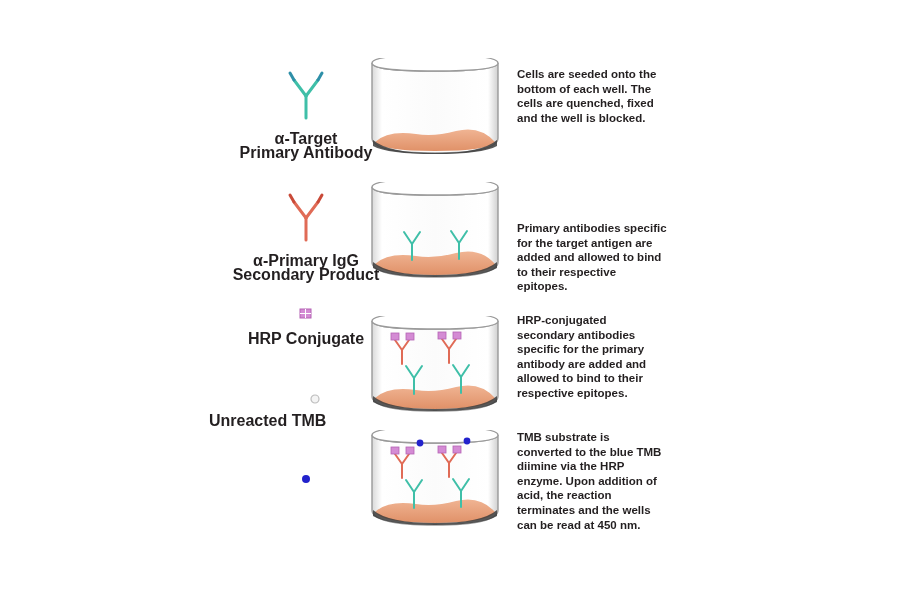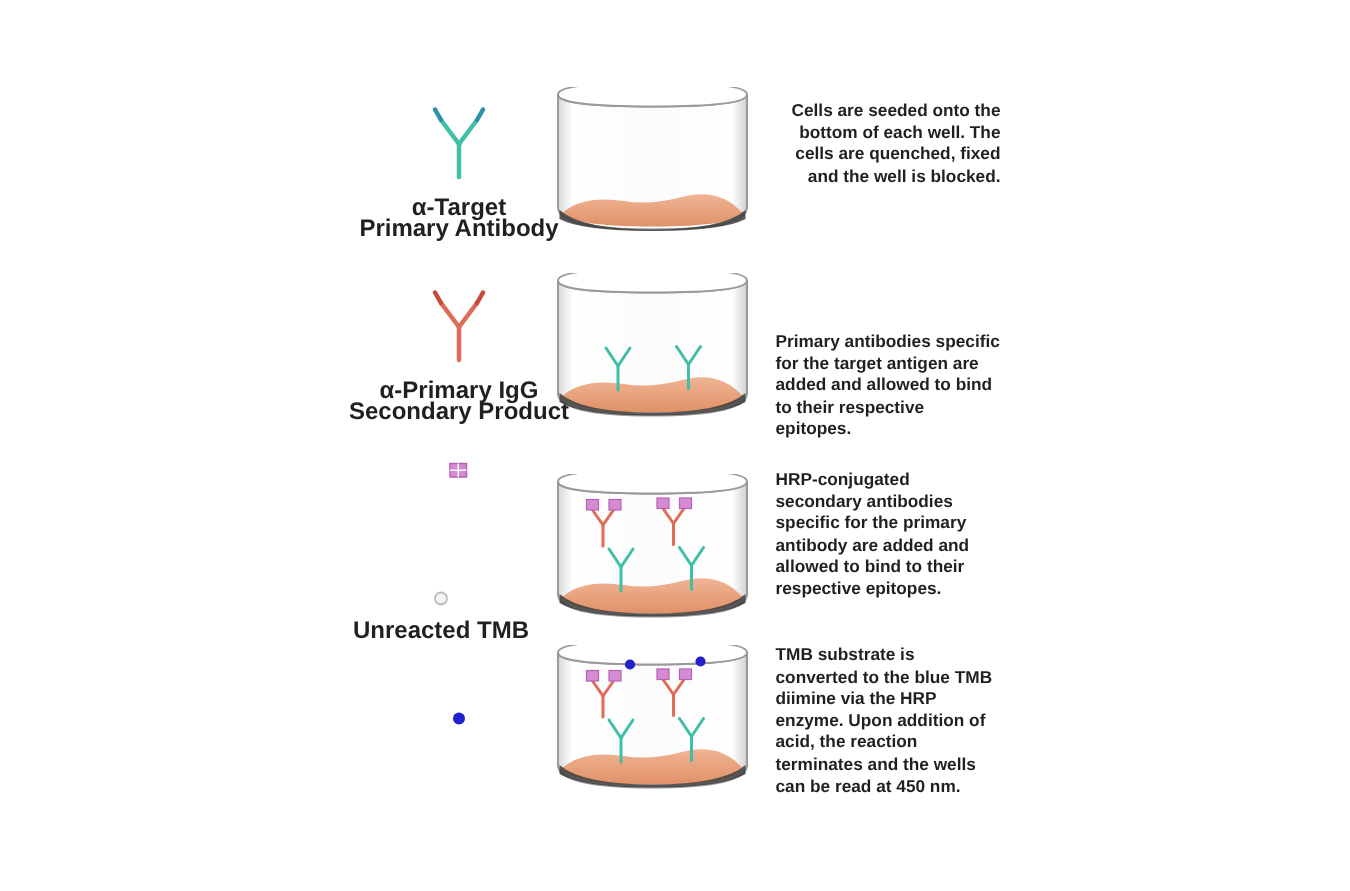--- a/index.html
+++ b/index.html
@@ -45,23 +45,22 @@
   .legend-label {
     font-size: 16px;
     font-weight: bold;
     color: #231f20;
     line-height: 14px;
     white-space: pre-line;
     margin-top: 2px;
   }
   .legend-second {
     position: absolute;
-    left: 188px;
+    left: 209px;
     width: 212px;
-    text-align: center;
   }
   .well-wrap {
     position: absolute;
     left: 368px;
     top: 0;
     width: 134px;
     height: 100px;
   }
   .well-wrap svg {
     display: block;
@@ -116,21 +115,21 @@
             <stop offset="100%" stop-color="#e09168"></stop>
           </linearGradient>
         </defs>
         <path d="M4 5 L4 80 Q4 95 67 95 Q130 95 130 80 L130 5 Q130 13 67 13 Q4 13 4 5 Z" fill="url(#wellGrad1)" stroke="#9a9a9a" stroke-width="1.4"></path>
         <path d="M4 5 Q4 -3 67 -3 Q130 -3 130 5 Q130 13 67 13 Q4 13 4 5 Z" fill="#ffffff" stroke="#9a9a9a" stroke-width="1.4"></path>
         <path d="M7 84 Q20 72 48 76 Q66 79 88 73 Q112 67 127 84 Q120 93 67 93 Q14 93 7 84 Z" fill="url(#cellGrad1)"></path>
         <path d="M5 82 Q20 95 67 95 Q114 95 129 82 L129 88 Q114 96 67 96 Q20 96 5 88 Z" fill="#3b3b3b" opacity="0.85"></path>
       </svg>
     </div>
 
-    <div class="desc" style="top:9px;text-align:right;">Cells are seeded onto the bottom of each well. The cells are quenched, fixed and the well is blocked.</div>
+    <div class="desc" style="top:9px;">Cells are seeded onto the bottom of each well. The cells are quenched, fixed and the well is blocked.</div>
   </div>
 
   <div class="step" style="top:182px;">
 
     <div class="legend" style="top:8px;">
       <div class="legend-art">
         <svg width="60" height="52" viewBox="0 0 60 52">
           <g stroke="#e06b56" stroke-width="3" fill="none" stroke-linecap="round">
             <path d="M30 50 L30 28"></path>
             <path d="M30 28 L18 12"></path>
@@ -184,20 +183,21 @@
   <div class="step" style="top:302px;">
 
     <div class="legend" style="top:0px;">
       <div class="legend-art" style="height:28px;">
         <svg width="22" height="22" viewBox="0 0 22 22">
           <rect x="5" y="7" width="11" height="9" fill="#d48bd4" stroke="#b463b4" stroke-width="1"></rect>
           <line x1="10.5" y1="7" x2="10.5" y2="16" stroke="#ffffff" stroke-width="1"></line>
           <line x1="5" y1="11.5" x2="16" y2="11.5" stroke="#ffffff" stroke-width="1"></line>
         </svg>
       </div>
+      <div class="legend-label">HRP Conjugate</div>
     </div>
 
     <div class="legend-second" style="top:88px;">
       <div class="legend-art" style="height:22px;">
         <svg width="18" height="18" viewBox="0 0 18 18">
           <circle cx="9" cy="9" r="4" fill="#f4f4f4" stroke="#bdbdbd" stroke-width="1.2"></circle>
         </svg>
       </div>
       <div class="legend-label">Unreacted TMB</div>
     </div>

